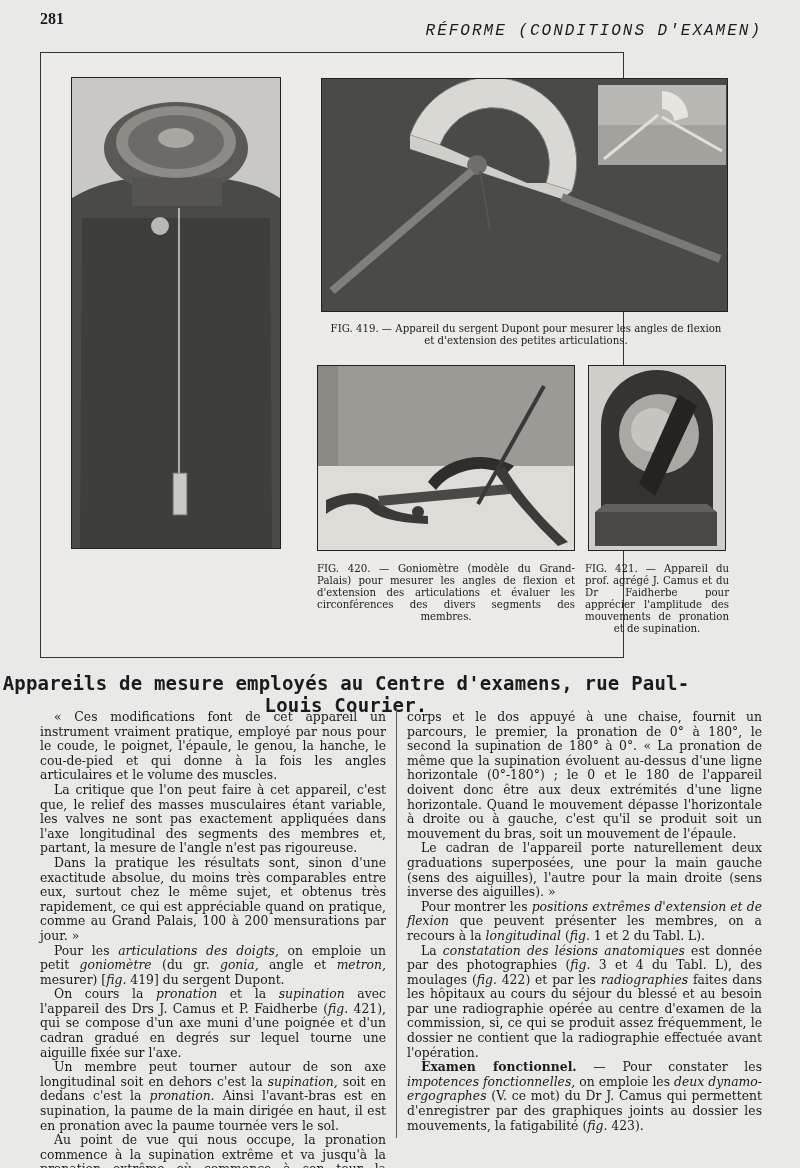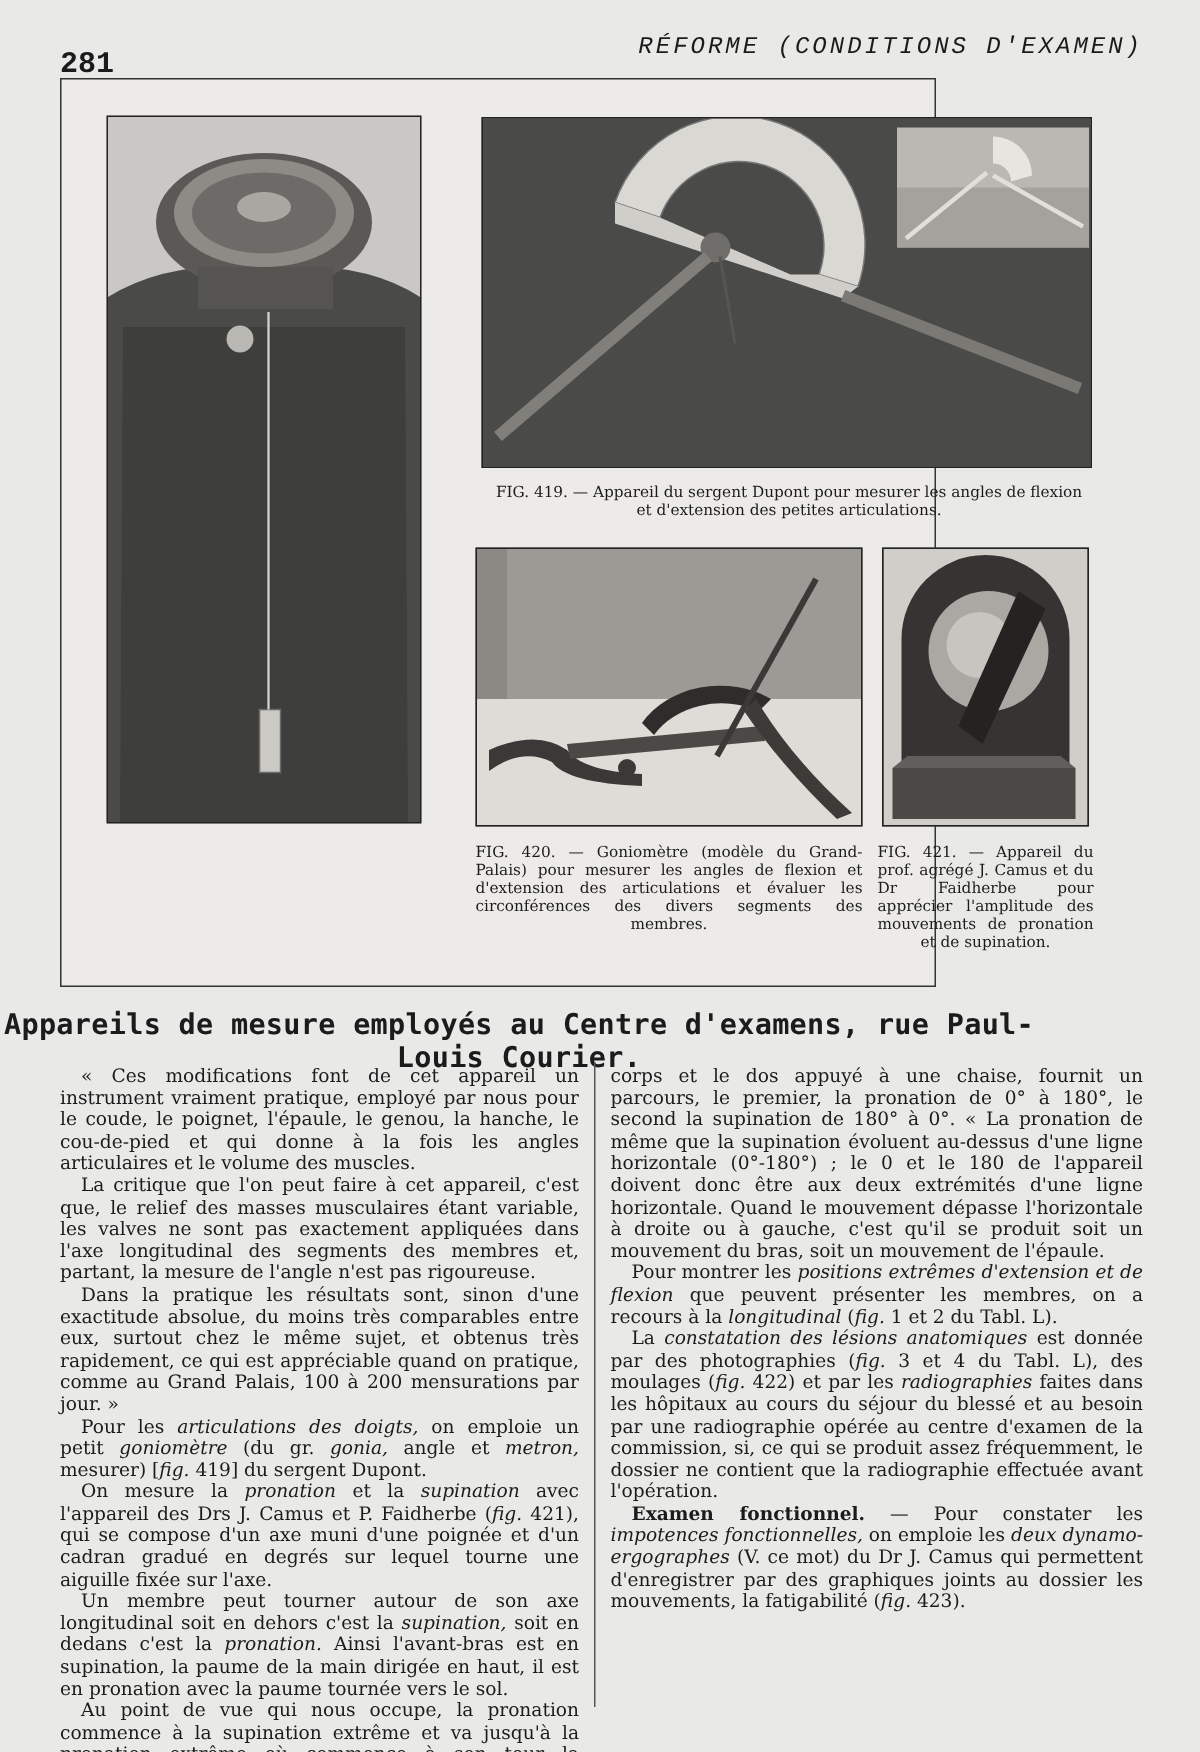--- a/index.html
+++ b/index.html
@@ -4,22 +4,22 @@
 <style>
   html, body { margin: 0; padding: 0; }
   body {
     width: 800px; height: 1168px; overflow: hidden;
     background: #e9e9e7;
     font-family: "DejaVu Serif", serif;
     color: #1b1b1b;
     position: relative;
   }
   .page-number {
-    position: absolute; left: 40px; top: 32px;
-    font-size: 20px; font-weight: bold; font-family: Liberation Mono, monospace;
+    position: absolute; left: 40px; top: 10px;
+    font-size: 16px; font-weight: bold; font-family: Liberation Serif, serif;
   }
   .running-head {
     position: absolute; right: 38px; top: 22px;
     font-size: 16px; font-style: italic; letter-spacing: 2px;
     font-family: "Liberation Mono", monospace; font-weight: normal;
   }
   .plate {
     position: absolute; left: 40px; top: 52px; width: 584px; height: 606px;
     border: 1.5px solid #333; box-sizing: border-box;
     background: #ecebe8;
@@ -123,23 +123,24 @@
 
 </div>
 
 <div class="plate-title">Appareils de mesure employés au Centre d'examens, rue Paul-Louis Courier.</div>
 
 <div class="col" id="left-col" style="left:40px; width:346px;">
     <p><span>« Ces modifications font de cet appareil un instrument vraiment pratique, employé par nous pour le coude, le poignet, l'épaule, le genou, la hanche, le cou-de-pied et qui donne à la fois les angles articulaires et le volume des muscles.</span></p>
     <p><span>La critique que l'on peut faire à cet appareil, c'est que, le relief des masses musculaires étant variable, les valves ne sont pas exactement appliquées dans l'axe longitudinal des segments des membres et, partant, la mesure de l'angle n'est pas rigoureuse.</span></p>
     <p><span>Dans la pratique les résultats sont, sinon d'une exactitude absolue, du moins très comparables entre eux, surtout chez le même sujet, et obtenus très rapidement, ce qui est appréciable quand on pratique, comme au Grand Palais, 100 à 200 mensurations par jour. »</span></p>
     <p><span>Pour les </span><span class="it">articulations des doigts,</span><span> on emploie un petit </span><span class="it">goniomètre</span><span> (du gr. </span><span class="it">gonia,</span><span> angle et </span><span class="it">metron,</span><span> mesurer) [</span><span class="it">fig.</span><span> 419] du sergent Dupont.</span></p>
-    <p><span>On mesure la </span><span class="it">pronation</span><span> et la </span><span class="it">supination</span><span> avec l'appareil des Drs J. Camus et P. Faidherbe (</span><span class="it">fig.</span><span> 421), qui se compose d'un axe muni d'une poignée et d'un cadran gradué en degrés sur lequel tourne une aiguille fixée sur l'axe.</span></p>
+    <p><span>On cours la </span><span class="it">pronation</span><span> et la </span><span class="it">supination</span><span> avec l'appareil des Drs J. Camus et P. Faidherbe (</span><span class="it">fig.</span><span> 421), qui se compose d'un axe muni d'une poignée et d'un cadran gradué en degrés sur lequel tourne une aiguille fixée sur l'axe.</span></p>
     <p><span>Un membre peut tourner autour de son axe longitudinal soit en dehors c'est la </span><span class="it">supination,</span><span> soit en dedans c'est la </span><span class="it">pronation.</span><span> Ainsi l'avant-bras est en supination, la paume de la main dirigée en haut, il est en pronation avec la paume tournée vers le sol.</span></p>
     <p><span>Au point de vue qui nous occupe, la pronation commence à la supination extrême et va jusqu'à la pronation extrême où commence à son tour la supination. Chacun de ces mouvements, le coude étant fixé au</span></p>
   </div>
 <div class="col-rule"></div>
 <div class="col" id="right-col" style="left:407px; width:355px;">
     <p style="text-indent: 0px;"><span>corps et le dos appuyé à une chaise, fournit un parcours, le premier, la pronation de 0° à 180°, le second la supination de 180° à 0°. « La pronation de même que la supination évoluent au-dessus d'une ligne horizontale (0°-180°) ; le 0 et le 180 de l'appareil doivent donc être aux deux extrémités d'une ligne horizontale. Quand le mouvement dépasse l'horizontale à droite ou à gauche, c'est qu'il se produit soit un mouvement du bras, soit un mouvement de l'épaule.</span></p>
+    <p><span>Le cadran de l'appareil porte naturellement deux graduations superposées, une pour la main gauche (sens des aiguilles), l'autre pour la main droite (sens inverse des aiguilles). »</span></p>
     <p><span>Pour montrer les </span><span class="it">positions extrêmes d'extension et de flexion</span><span> que peuvent présenter les membres, on a recours à la </span><span class="it">longitudinal</span><span> (</span><span class="it">fig.</span><span> 1 et 2 du Tabl. L).</span></p>
     <p><span>La </span><span class="it">constatation des lésions anatomiques</span><span> est donnée par des photographies (</span><span class="it">fig.</span><span> 3 et 4 du Tabl. L), des moulages (</span><span class="it">fig.</span><span> 422) et par les </span><span class="it">radiographies</span><span> faites dans les hôpitaux au cours du séjour du blessé et au besoin par une radiographie opérée au centre d'examen de la commission, si, ce qui se produit assez fréquemment, le dossier ne contient que la radiographie effectuée avant l'opération.</span></p>
     <p><span class="b">Examen fonctionnel.</span><span> — Pour constater les </span><span class="it">impotences fonctionnelles,</span><span> on emploie les </span><span class="it">deux dynamo-ergographes</span><span> (V. ce mot) du Dr J. Camus qui permettent d'enregistrer par des graphiques joints au dossier les mouvements, la fatigabilité (</span><span class="it">fig.</span><span> 423).</span></p>
   </div>
 
 </body></html>

